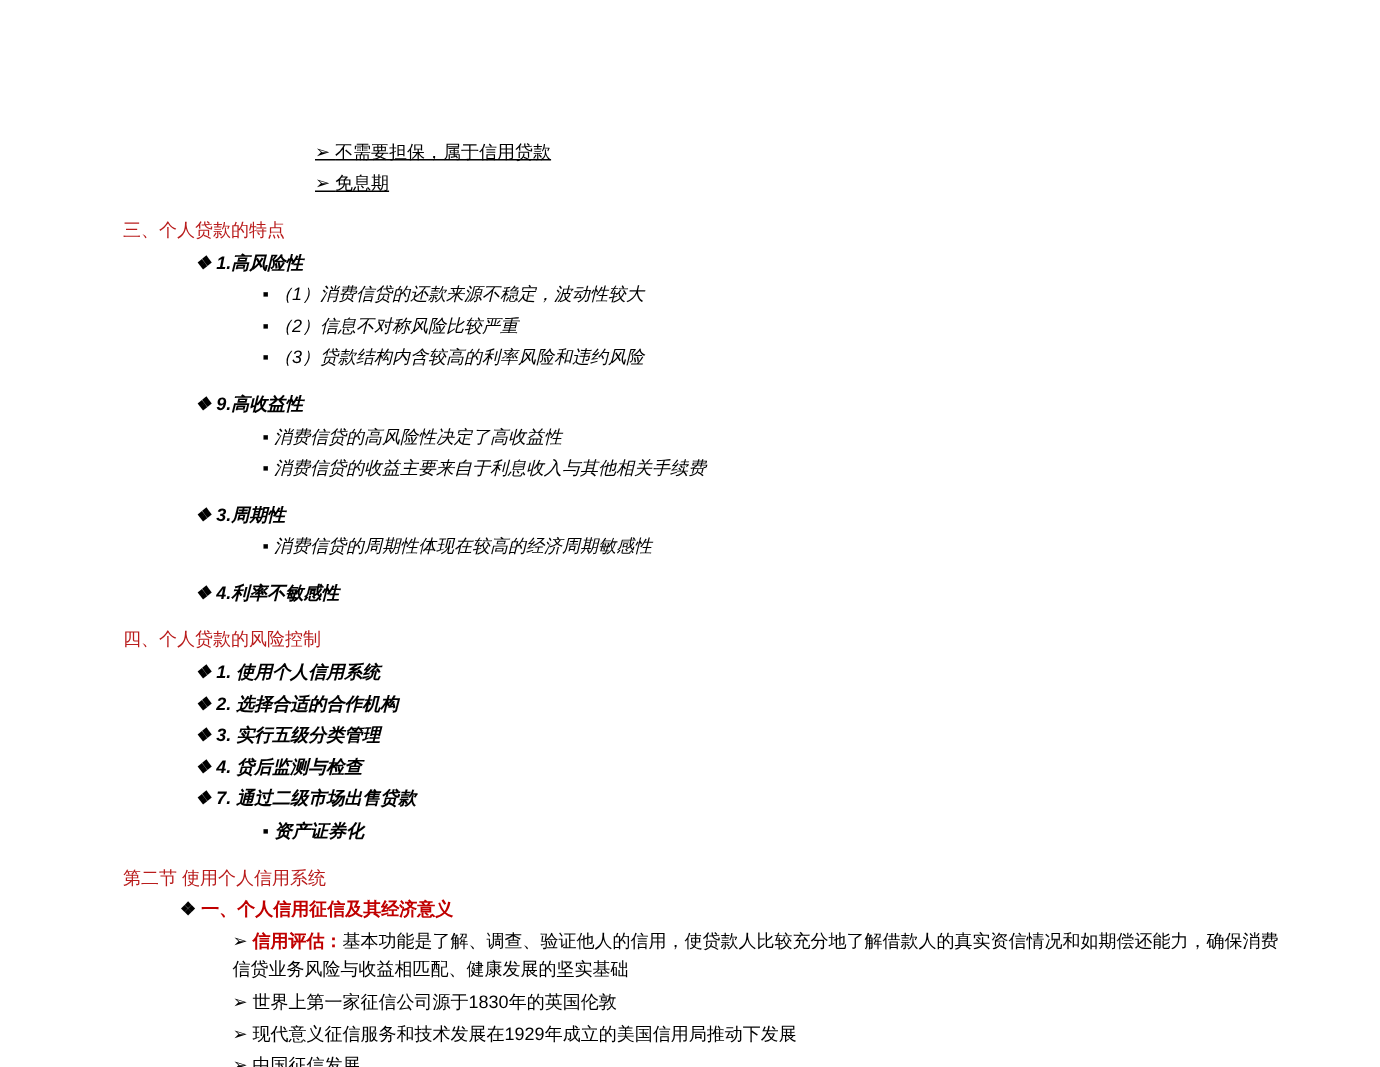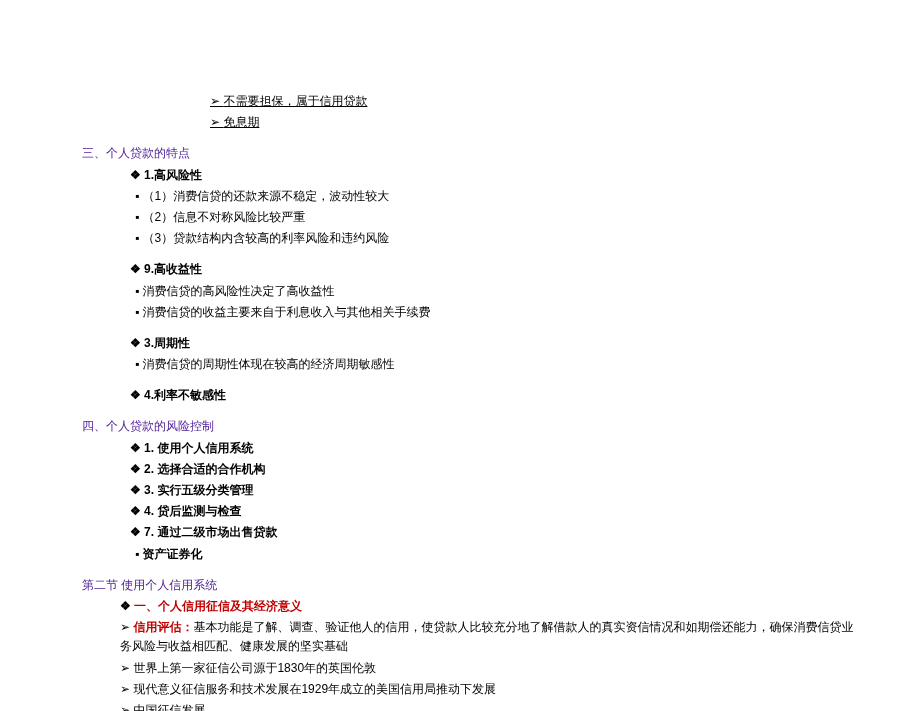--- a/index.html
+++ b/index.html
@@ -9,32 +9,32 @@
     background: #fff;
     margin: 0;
     padding: 90px 60px 40px 60px;
     width: 920px;
     box-sizing: border-box;
   }
   .line {
     margin: 2px 0;
     line-height: 1.6;
   }
-  .red { color: #4c1d95; }
+  .red { color: #b91c1c; }
   .bold { font-weight: bold; }
   .red-bold { color: #c00000; font-weight: bold; }
   .bullet-arrow::before { content: "➢  "; color: #000; }
   .bullet-diamond::before { content: "❖  "; color: #000; }
   .bullet-square::before { content: "▪  "; color: #000; }
   .i1 { margin-left: 150px; text-decoration: underline; }
-  .i2 { margin-left: 70px; }
-  .i3 { margin-left: 75px; }
+  .i2 { margin-left: 70px; font-style: italic; }
+  .i3 { margin-left: 115px; font-style: italic; }
   .i4 { margin-left: 22px; }
   .i5 { margin-left: 60px; }
-  .i6 { margin-left: 60px; }
+  .i6 { margin-left: 95px; }
   .gap { margin-top: 12px; }
   .label-red { color: #c00000; font-weight: bold; }
   .text-black { color: #000; font-weight: normal; }
 </style>
 </head>
 <body>
 
 <div class="line i1 bullet-arrow">不需要担保，属于信用贷款</div>
 <div class="line i1 bullet-arrow">免息期</div>
 

